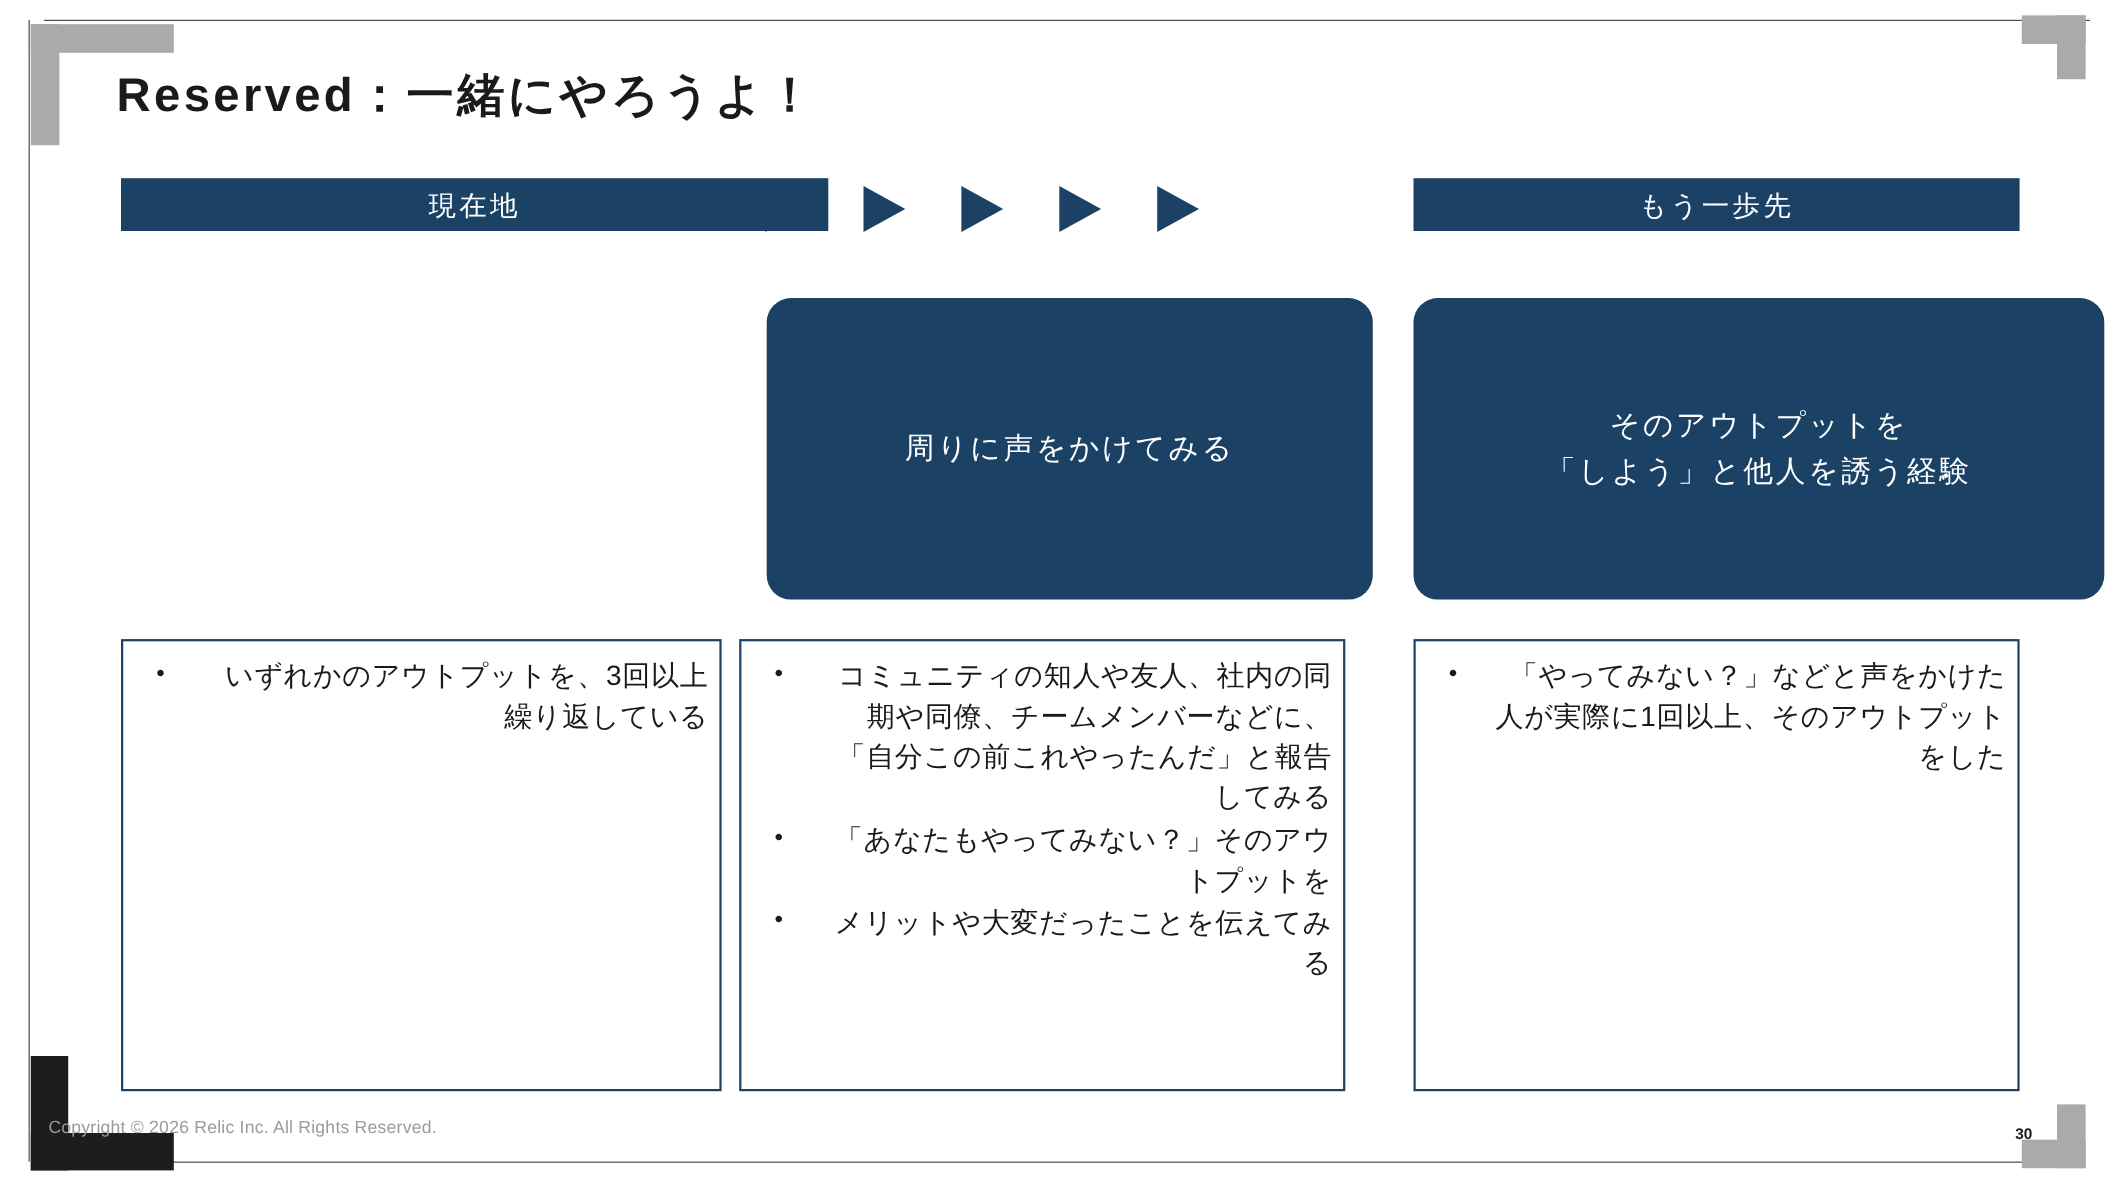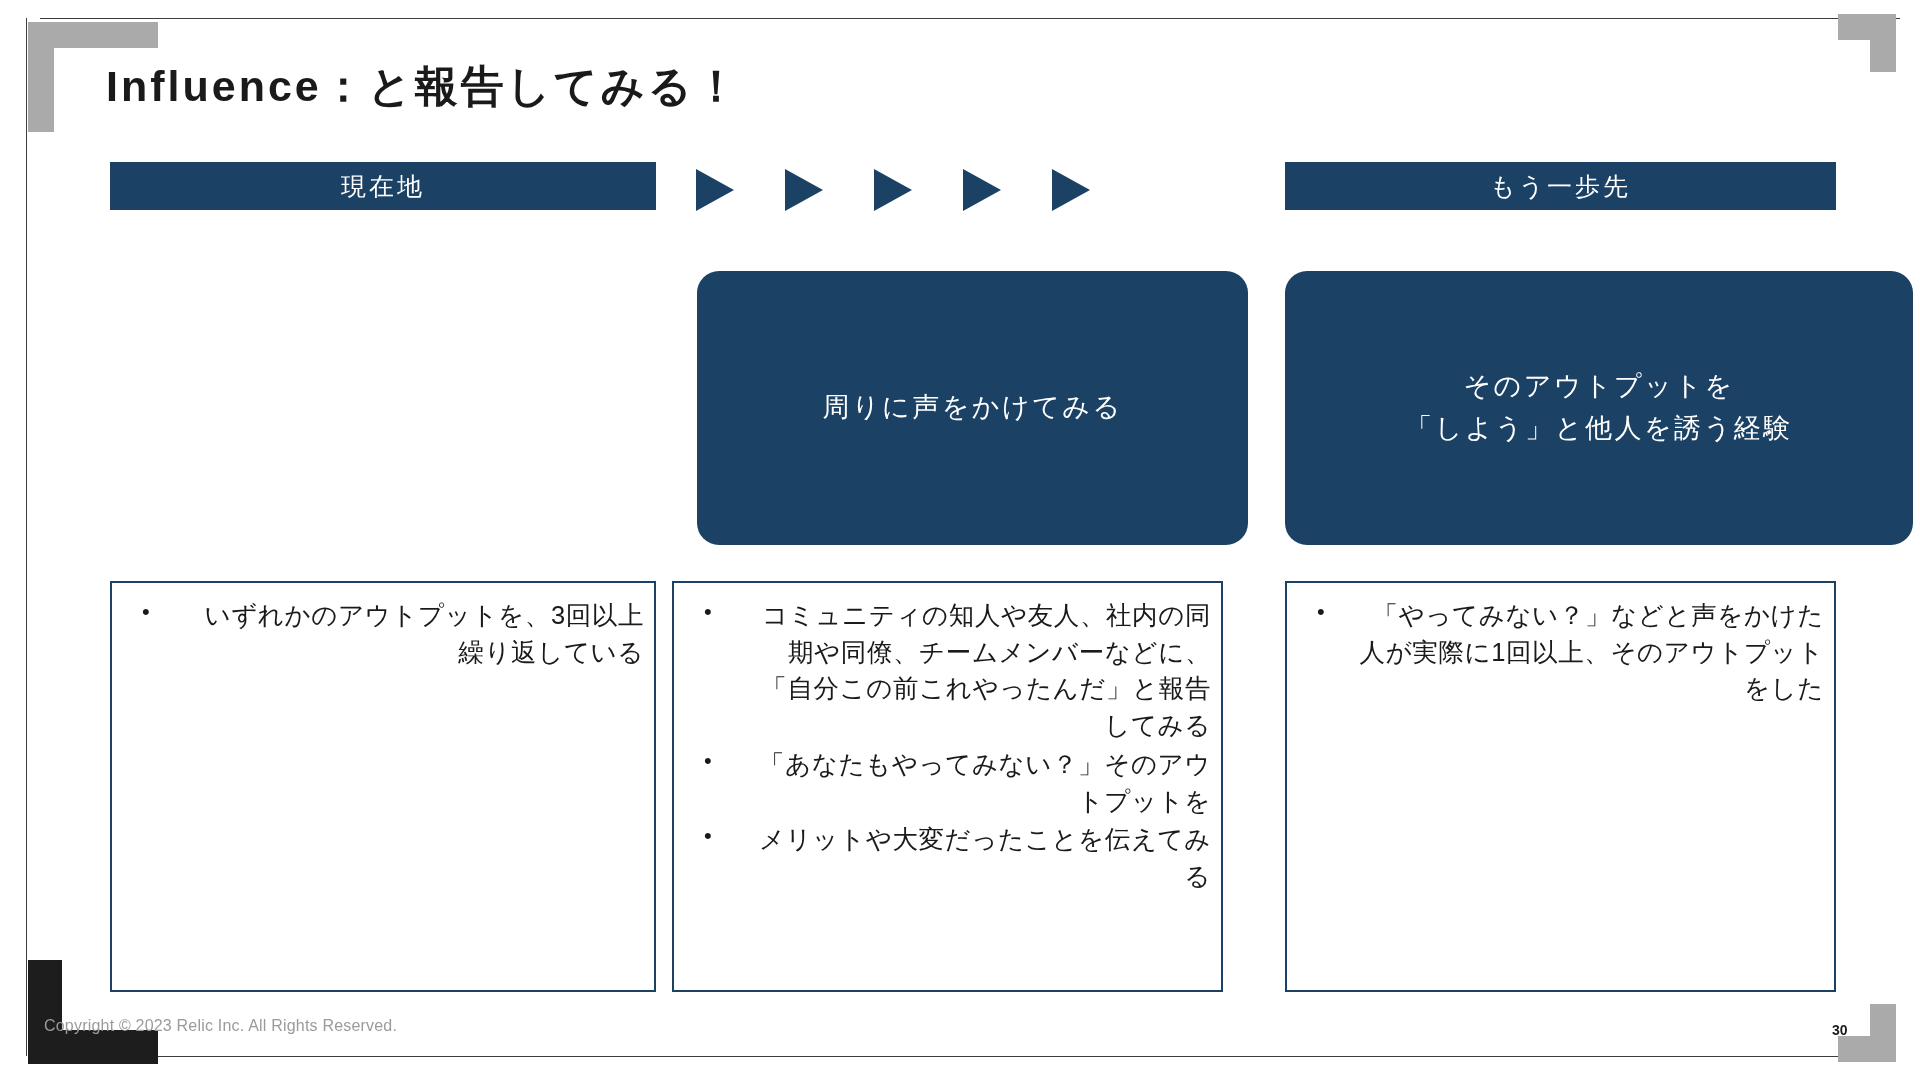--- a/index.html
+++ b/index.html
@@ -55,21 +55,21 @@
     top:162px;
     height:48px;
     background:#1b4165;
     color:#ffffff;
     font-size:25px;
     letter-spacing:3px;
     display:flex;
     align-items:center;
     justify-content:center;
   }
-  .stage-bar.left  { left:110px;  width:546px;font-family:Liberation Mono, monospace; }
+  .stage-bar.left  { left:110px;  width:643px;font-family:Liberation Mono, monospace; }
   .stage-bar.right { left:1285px; width:551px; }
 
   
   #arrows {
     position:absolute;
     left:696px; top:168px;
     width:540px; height:44px;
     display:flex;
     align-items:center;
     gap:51px;
@@ -162,21 +162,21 @@
 
   <div class="corner corner-tl-h"></div>
   <div class="corner corner-tl-v"></div>
   <div class="corner corner-tr-h"></div>
   <div class="corner corner-tr-v"></div>
   <div class="corner corner-br-h"></div>
   <div class="corner corner-br-v"></div>
   <div class="corner corner-bl-h"></div>
   <div class="corner corner-bl-v"></div>
 
-  <h1 id="title">Influence：と報告してみる！</h1>
+  <h1 id="title">Reserved：一緒にやろうよ！</h1>
 
   <div class="stage-bar left">現在地</div>
   <div class="stage-bar right">もう一歩先</div>
 
   <div id="arrows">
     <span class="chev"></span>
     <span class="chev"></span>
     <span class="chev"></span>
     <span class="chev"></span>
     <span class="chev"></span>
@@ -199,16 +199,16 @@
       <li>メリットや大変だったことを伝えてみる</li>
     </ul>
   </div>
 
   <div class="detail d3">
     <ul>
       <li>「やってみない？」などと声をかけた人が実際に1回以上、そのアウトプットをした</li>
     </ul>
   </div>
 
-  <div id="copyright">Copyright © 2023 Relic Inc. All Rights Reserved.</div>
+  <div id="copyright">Copyright © 2026 Relic Inc. All Rights Reserved.</div>
   <div id="page-number">30</div>
 
 </div>
 
 </body></html>

